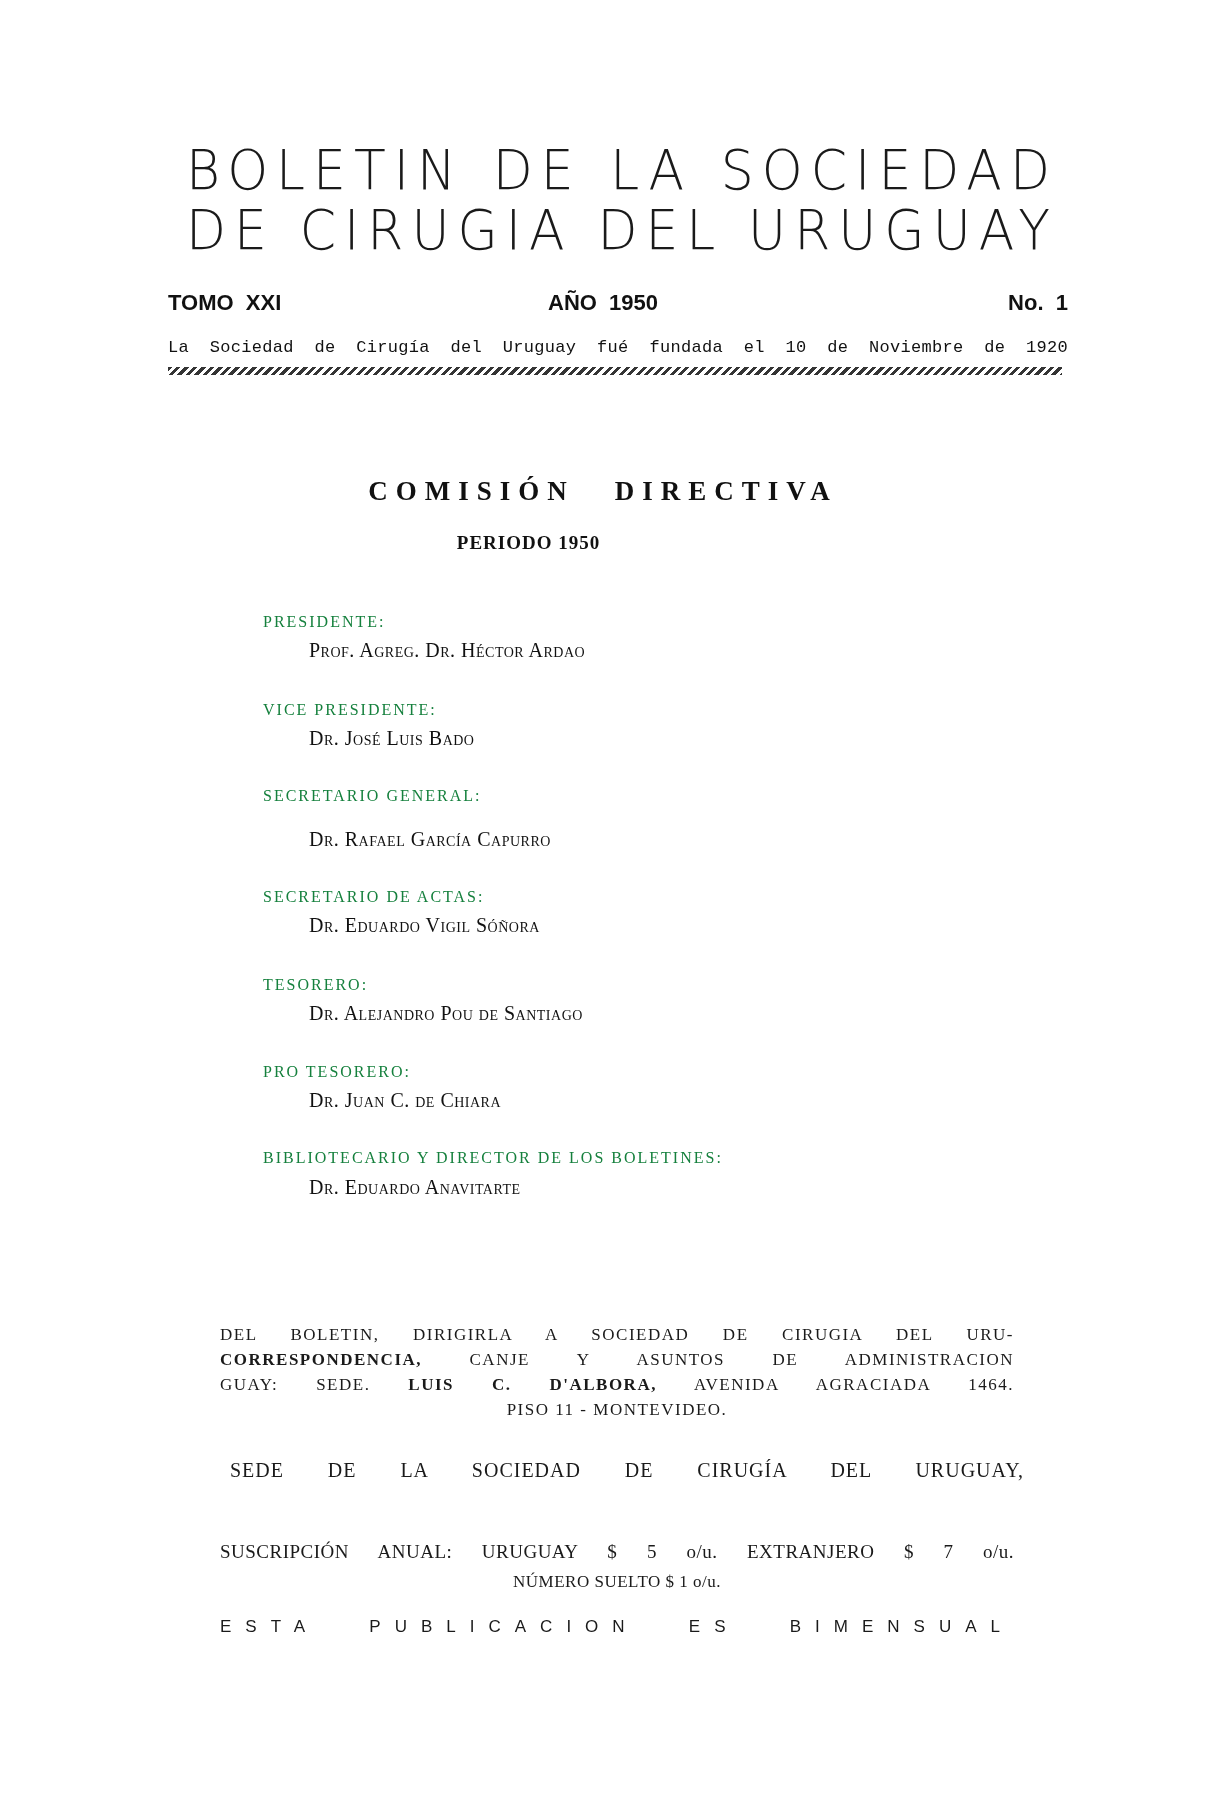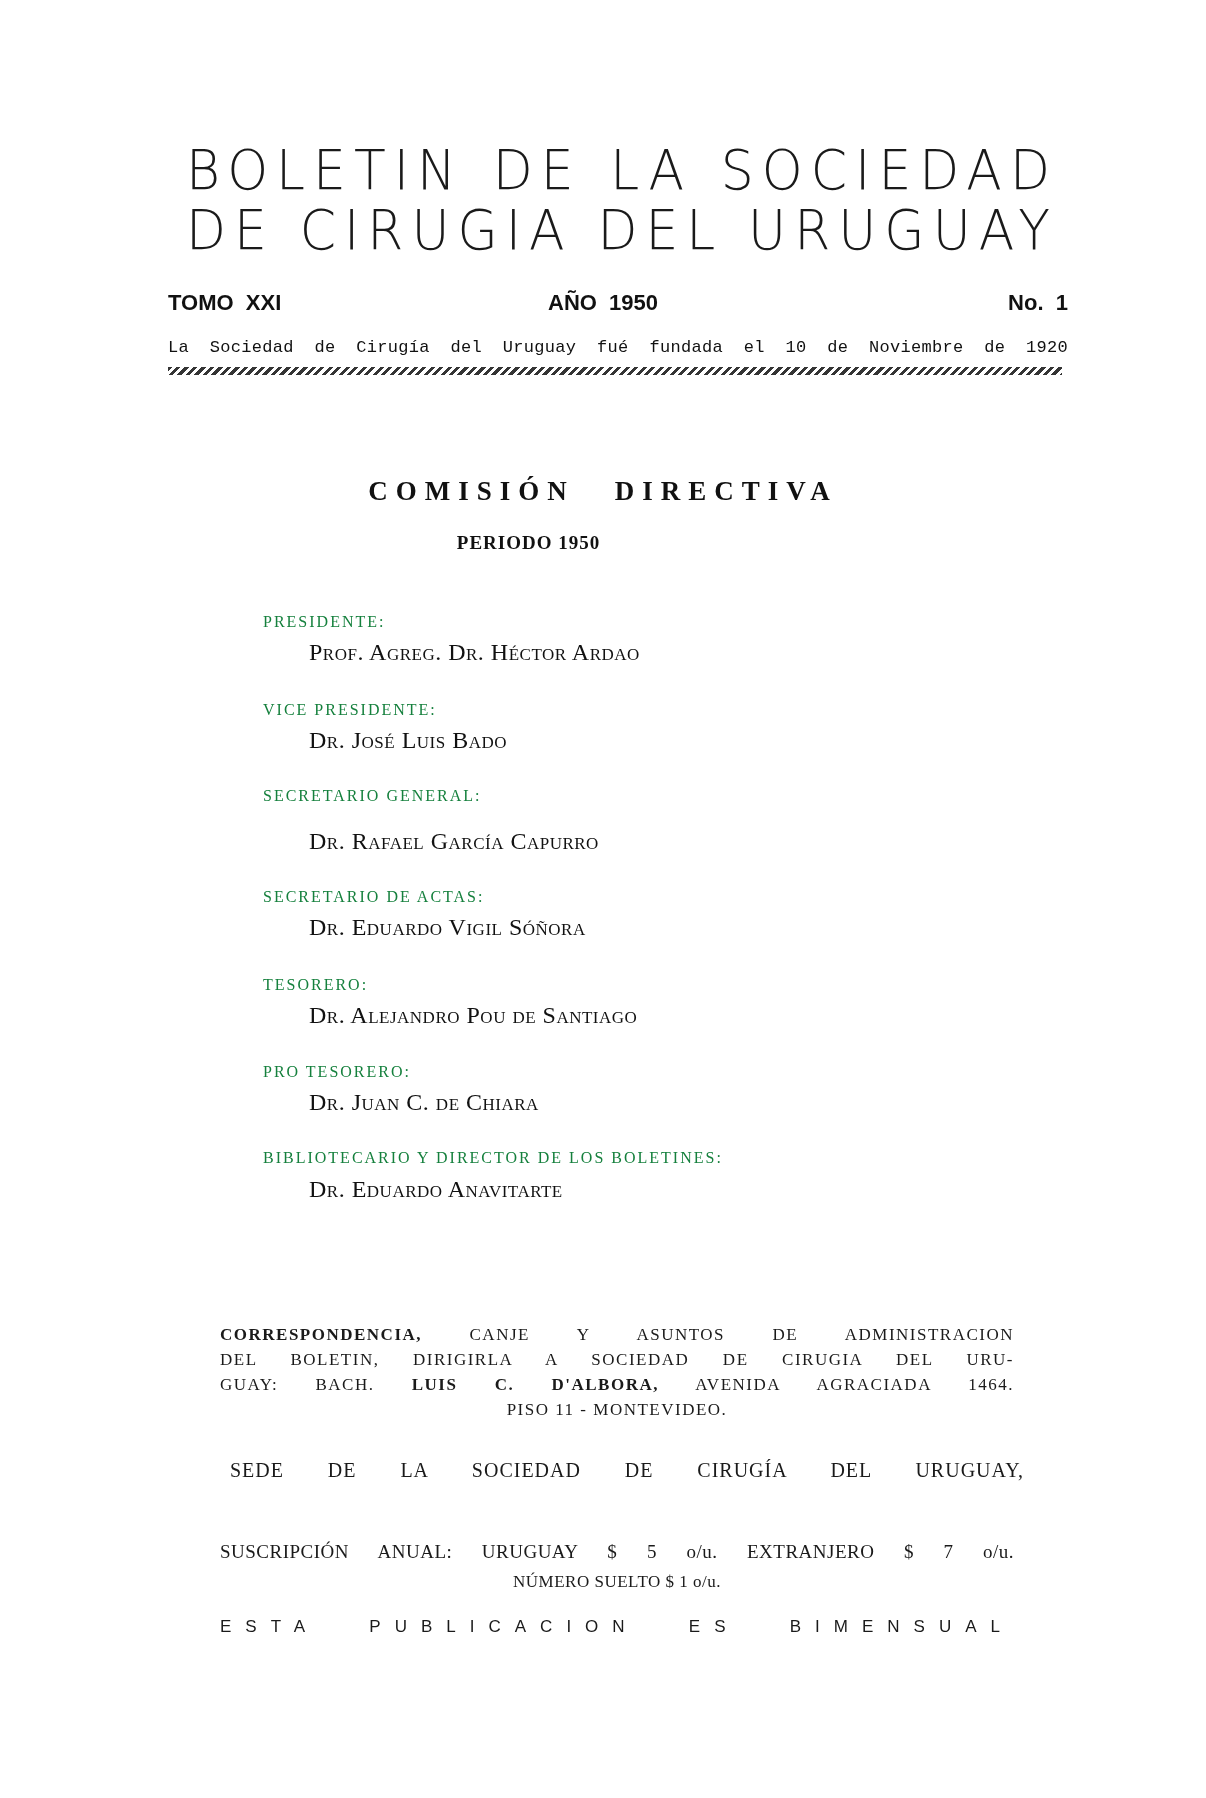--- a/index.html
+++ b/index.html
@@ -12,21 +12,21 @@
     .meta .ano { position: absolute; left: 380px; }
     .meta .num { position: absolute; right: 0; }
     .tagline { top: 338px; left: 168px; width: 900px; font-family: "Liberation Mono", monospace; font-size: 17px; color: #111; text-align: justify; text-align-last: justify; white-space: nowrap; letter-spacing: 0.3px; }
     .divider { top: 367px; left: 168px; width: 894px; height: 8px;
       background-image: repeating-linear-gradient(135deg, #111 0 3px, transparent 3px 6px);
       opacity: 0.85; }
     .section-title { top: 476px; left: 0; width: 1206px; text-align: center; font-family: "Liberation Serif", serif; font-weight: bold; font-size: 27px; letter-spacing: 8px; color: #111; }
     .section-title .gap { display: inline-block; width: 40px; }
     .period { top: 532px; left: 0; width: 1057px; text-align: center; font-family: "Liberation Serif", serif; font-weight: bold; font-size: 19px; letter-spacing: 1px; color: #111; }
     .role-label { left: 263px; font-family: "Liberation Serif", serif; font-size: 16px; letter-spacing: 2px; color: #15803d; text-transform: uppercase; }
-    .role-name { left: 309px; font-family: "Liberation Serif", serif; font-size: 24px; color: #111; font-variant: small-caps; letter-spacing: 0.5px; }
+    .role-name { left: 309px; font-family: "Liberation Serif", serif; font-size: 20px; color: #111; font-variant: small-caps; letter-spacing: 0.5px; }
     .block { left: 220px; width: 794px; font-family: "Liberation Serif", serif; color: #1a1a1a; }
     .corr { top: 1322px; font-size: 17px; line-height: 25px; letter-spacing: 1.5px; text-align: justify; text-align-last: center; }
     .corr .line { display: block; text-align: justify; text-align-last: justify; white-space: nowrap; }
     .corr .line.center { text-align: center; text-align-last: center; }
     .corr b { font-weight: bold; }
     .sede { top: 1455px; font-size: 20px; line-height: 30px; letter-spacing: 1px; margin-left: 10px; }
     .sede .line { display: block; text-align: justify; text-align-last: justify; white-space: nowrap; }
     .subs { top: 1537px; font-size: 19px; line-height: 30px; letter-spacing: 0.5px; }
     .subs .line { display: block; white-space: nowrap; }
     .subs .l1 { text-align: justify; text-align-last: justify; }
@@ -78,23 +78,23 @@
 <div class="abs role-label" style="top:976px;">Tesorero:</div>
 <div class="abs role-name" style="top:1002px;">Dr. Alejandro Pou de Santiago</div>
 
 <div class="abs role-label" style="top:1063px;">Pro Tesorero:</div>
 <div class="abs role-name" style="top:1089px;">Dr. Juan C. de Chiara</div>
 
 <div class="abs role-label" style="top:1149px;">Bibliotecario y Director de los Boletines:</div>
 <div class="abs role-name" style="top:1176px;">Dr. Eduardo Anavitarte</div>
 
 <div class="abs block corr">
+  <span class="line">DEL BOLETIN, DIRIGIRLA A SOCIEDAD DE CIRUGIA DEL URU-</span>
   <span class="line"><b>CORRESPONDENCIA,</b><span style="white-space:pre;"> CANJE Y ASUNTOS DE ADMINISTRACION</span></span>
-  <span class="line">DEL BOLETIN, DIRIGIRLA A SOCIEDAD DE CIRUGIA DEL URU-</span>
-  <span class="line"><span style="white-space:pre;">GUAY: BACH. </span><b>LUIS C. D'ALBORA,</b><span style="white-space:pre;"> AVENIDA AGRACIADA 1464.</span></span>
+  <span class="line"><span style="white-space:pre;">GUAY: SEDE. </span><b>LUIS C. D'ALBORA,</b><span style="white-space:pre;"> AVENIDA AGRACIADA 1464.</span></span>
   <span class="line center">PISO 11 - MONTEVIDEO.</span>
 </div>
 
 <div class="abs block sede">
   <span class="line">SEDE DE LA SOCIEDAD DE CIRUGÍA DEL URUGUAY,</span>
 </div>
 
 <div class="abs block subs">
   <span class="line l1">SUSCRIPCIÓN ANUAL: URUGUAY $ 5 o/u. EXTRANJERO $ 7 o/u.</span>
   <span class="line l2">NÚMERO SUELTO $ 1 o/u.</span>

